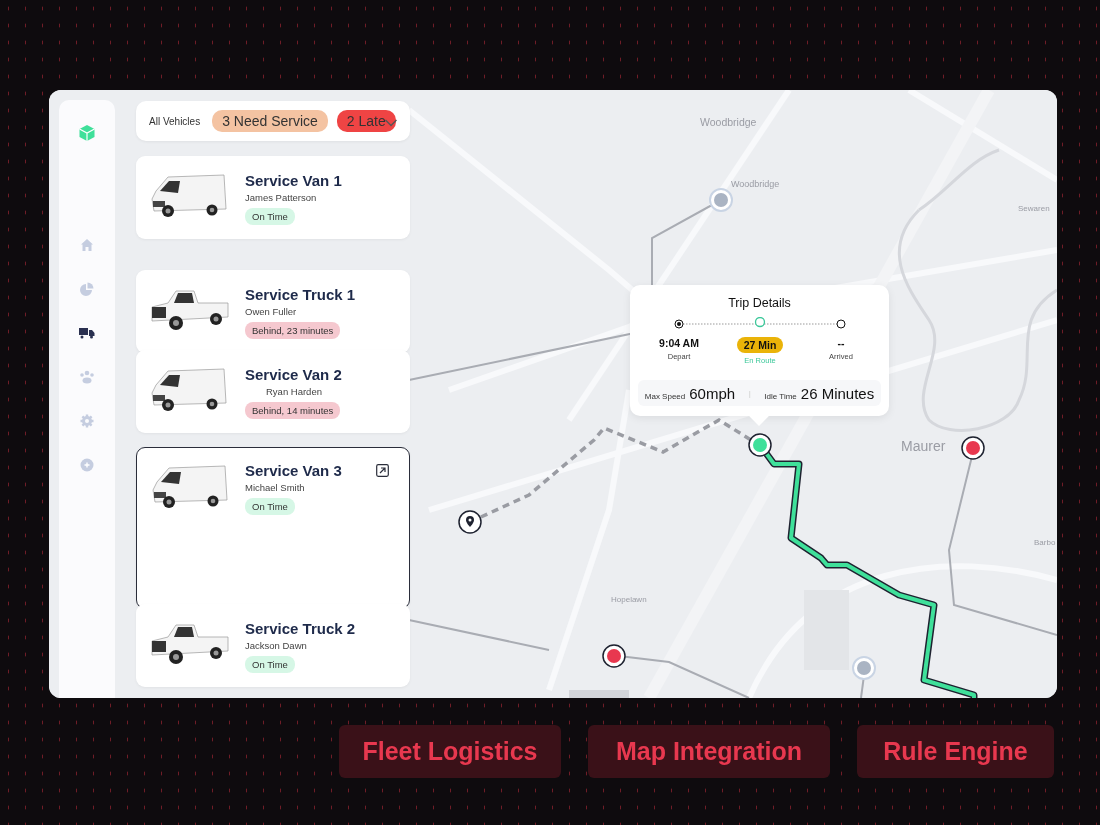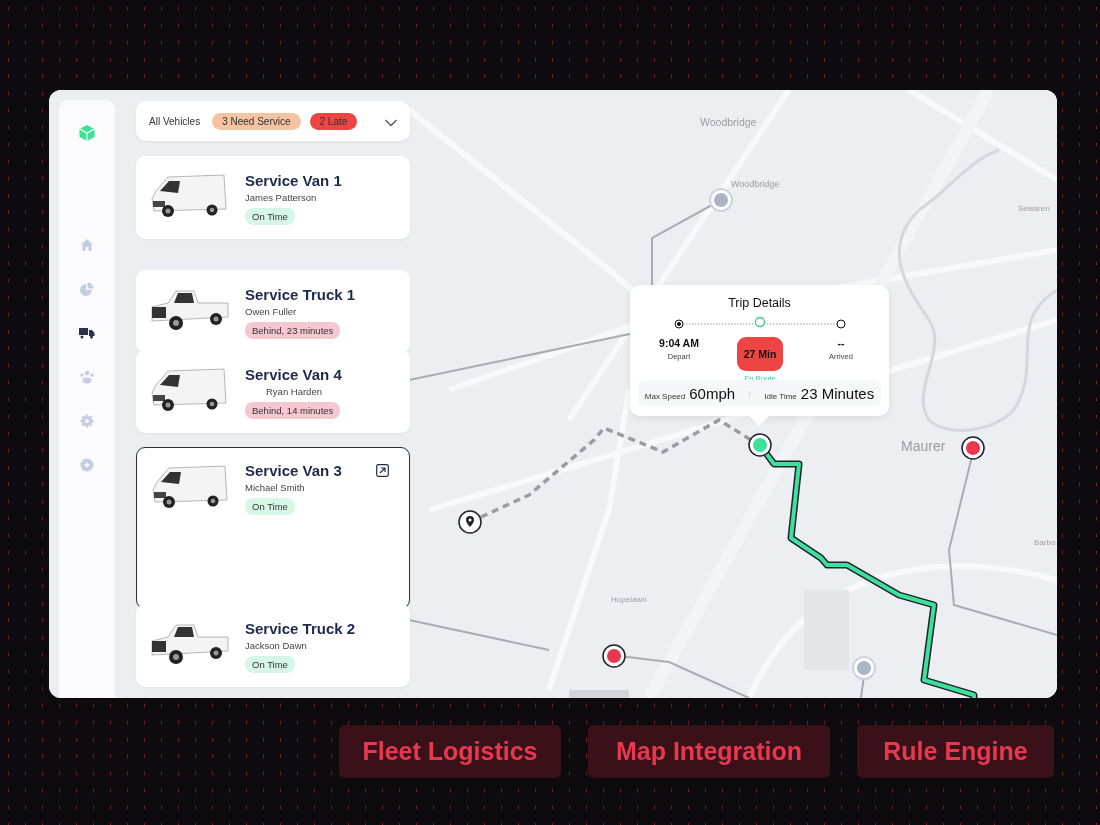--- a/index.html
+++ b/index.html
@@ -6,21 +6,21 @@
   body{width:1100px;height:825px;position:relative;overflow:hidden;background:#0e0b0e;font-family:"Liberation Sans",sans-serif;}
   .bgpattern{position:absolute;inset:0;background-image:
      radial-gradient(ellipse 1.2px 3px at 50% 50%, #7a1f2a 60%, transparent 70%);
      background-size:17px 17px;opacity:.9;}
   .frame{position:absolute;left:49px;top:90px;width:1008px;height:608px;border-radius:12px;overflow:hidden;background:#eceef1;}
   .map{position:absolute;inset:0;}
   .sidebar{position:absolute;left:10px;top:10px;width:56px;height:598px;background:#fbfbfd;border-radius:10px 10px 0 0;}
   .side-icon{position:absolute;left:18px;width:20px;height:20px;display:flex;align-items:center;justify-content:center;cursor:pointer;}
   .filter{position:absolute;left:87px;top:11px;width:274px;height:40px;background:#fff;border-radius:10px;box-shadow:0 1px 3px rgba(0,0,0,.06);display:flex;align-items:center;}
   .filter .all{font-size:10px;color:#333;margin-left:13px;}
-  .pill{font-size:10px;padding:3px 10px;border-radius:10px;margin-left:12px;color:#333;}
+  .pill{font-size:14px;padding:3px 10px;border-radius:10px;margin-left:12px;color:#333;}
   .pill.svc{background:#f4c3a2;}
   .pill.late{background:#ef4444;margin-left:9px;}
   .chev{position:absolute;right:12px;top:13px;}
   .card{position:absolute;left:87px;width:274px;background:#fff;border-radius:9px;box-shadow:0 1px 3px rgba(0,0,0,.05);}
   .card.sel{border:1.5px solid #2a2d3a;box-sizing:border-box;}
   .vimg{position:absolute;left:12px;width:82px;height:50px;}
   .vtitle{position:absolute;left:109px;font-size:15px;font-weight:bold;color:#1e2a4a;white-space:nowrap;}
   .vdriver{position:absolute;left:109px;font-size:9.5px;color:#444;white-space:nowrap;}
   .status{position:absolute;left:109px;font-size:9.5px;padding:3px 7px;border-radius:8px;color:#333;white-space:nowrap;}
   .status.ok{background:#d6f7e6;}
@@ -29,21 +29,21 @@
   .alertrow{position:absolute;left:34px;top:88px;display:flex;gap:14px;}
   .ai{display:flex;align-items:center;gap:8px;}
   .circ{width:30px;height:30px;border-radius:50%;display:flex;align-items:center;justify-content:center;}
   .ai span{font-size:9.5px;color:#444;line-height:12px;white-space:pre-line;width:72px;}
   .popup{position:absolute;left:581px;top:195px;width:259px;height:131px;background:#fff;border-radius:10px;box-shadow:0 2px 8px rgba(0,0,0,.08);}
   .popup:after{content:"";position:absolute;left:122px;bottom:-7px;width:14px;height:14px;background:#fff;transform:rotate(45deg);}
   .ptitle{position:absolute;left:0;right:0;top:11px;text-align:center;font-size:12.5px;color:#111;}
   .col{position:absolute;top:52px;width:70px;text-align:center;}
   .col .v{font-size:10.5px;font-weight:bold;color:#111;}
   .col .l{font-size:7.5px;color:#444;margin-top:3px;}
-  .col.mid .v{background:#ef4444;border-radius:9px;padding:11px 0;width:46px;margin:0 auto;}
+  .col.mid .v{background:#eab308;border-radius:9px;padding:2px 0;width:46px;margin:0 auto;}
   .col.mid .l{color:#3cc89a;}
   .pfoot{position:absolute;left:8px;right:8px;bottom:10px;height:26px;background:#f6f7f9;border-radius:6px;display:flex;align-items:center;justify-content:space-around;font-size:8px;color:#333;}
   .pfoot b{font-size:15px;font-weight:normal;color:#111;margin-left:4px;}
   .tag{position:absolute;top:725px;height:53px;background:#3a1118;border-radius:6px;color:#e8384f;font-weight:bold;font-size:25px;display:flex;align-items:center;justify-content:center;cursor:pointer;}
   .maplabel{position:absolute;font-size:10px;color:#9a9ca4;white-space:nowrap;}
 </style>
 </head>
 <body>
 
 <div class="bgpattern"></div>
@@ -215,21 +215,21 @@
   <div class="card" style="top:260px;height:83px;">
     <svg class="vimg" style="top:15px;" viewBox="0 0 82 50">
         <path d="M8 20 L20 6 L76 4 L78 38 L6 40 L4 28Z" fill="#f4f4f4" stroke="#999" stroke-width=".7"></path>
         <path d="M12 20 L21 10 L32 10 L30 22Z" fill="#333"></path>
         <rect x="5" y="30" width="12" height="6" fill="#444"></rect>
         <circle cx="20" cy="40" r="6" fill="#222"></circle>
         <circle cx="20" cy="40" r="2.5" fill="#999"></circle>
         <circle cx="64" cy="39" r="5.5" fill="#222"></circle>
         <circle cx="64" cy="39" r="2.3" fill="#999"></circle>
       </svg>
-    <span class="vtitle" style="top:16px;">Service Van 4</span>
+    <span class="vtitle" style="top:16px;">Service Van 2</span>
     <span class="vdriver" style="top:36px;left:130px;">Ryan Harden</span>
     <span class="status late" style="top:52px;">Behind, 14 minutes</span>
   </div>
 
   <div class="card sel" style="top:357px;height:162px;">
     <svg class="vimg" style="top:14px;" viewBox="0 0 82 50">
         <path d="M8 20 L20 6 L76 4 L78 38 L6 40 L4 28Z" fill="#f4f4f4" stroke="#999" stroke-width=".7"></path>
         <path d="M12 20 L21 10 L32 10 L30 22Z" fill="#333"></path>
         <rect x="5" y="30" width="12" height="6" fill="#444"></rect>
         <circle cx="20" cy="40" r="6" fill="#222"></circle>
@@ -280,20 +280,20 @@
       <div class="v">27 Min</div>
       <div class="l">En Route</div>
     </div>
     <div class="col" style="left:176px;">
       <div class="v">--</div>
       <div class="l">Arrived</div>
     </div>
     <div class="pfoot">
       <span><span>Max Speed</span><b>60mph</b></span>
       <span style="color:#ccc;">|</span>
-      <span><span>Idle Time</span><b>23 Minutes</b></span>
+      <span><span>Idle Time</span><b>26 Minutes</b></span>
     </div>
   </div>
 </div>
 
 <div class="tag" style="left:339px;width:222px;">Fleet Logistics</div>
 <div class="tag" style="left:588px;width:242px;">Map Integration</div>
 <div class="tag" style="left:857px;width:197px;">Rule Engine</div>
 
 </body></html>

